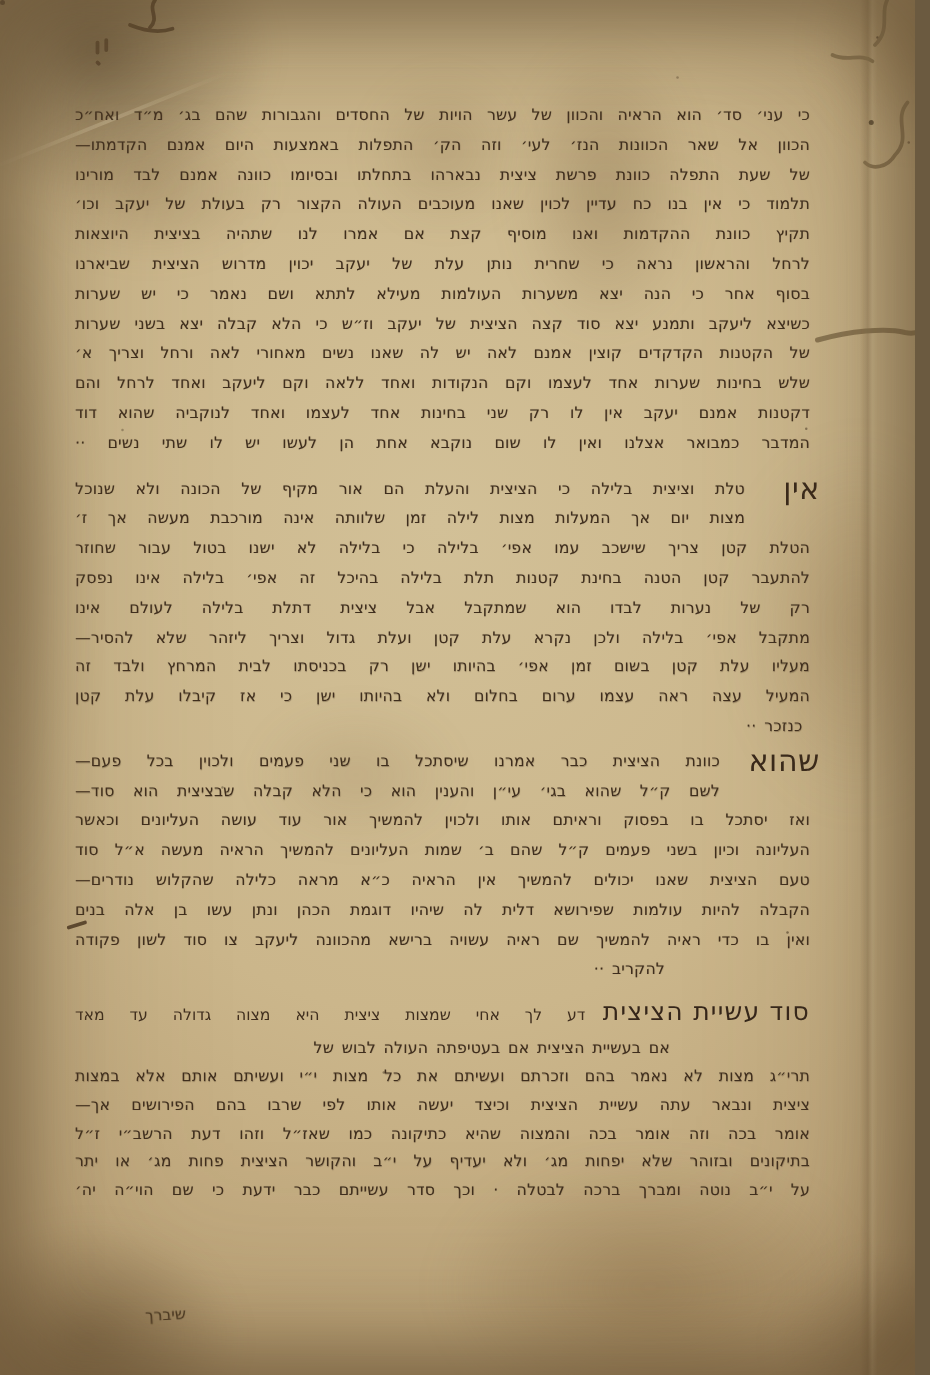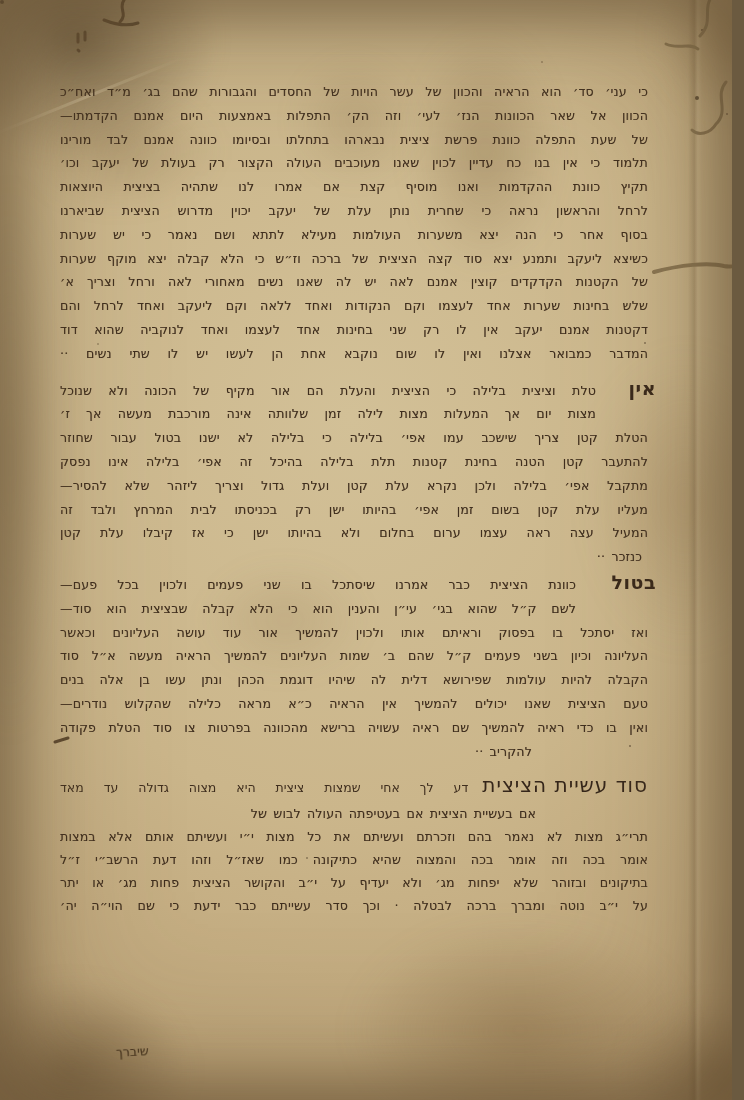--- a/index.html
+++ b/index.html
@@ -65,21 +65,21 @@
   .line{
     font-size:12.5px;line-height:23.8px;
     letter-spacing:.2px;word-spacing:2px;
     text-align:justify;text-align-last:justify;
     text-shadow:.3px .3px .6px rgba(62,45,29,.35);
   }
   .sod .line{line-height:22.8px;}
   .line.short{text-align:right;text-align-last:right;}
   .initial{
     position:absolute;right:-8px;top:-2px;
-    font-size:19px;font-weight:bold;color:#38281a;
+    font-size:24px;font-weight:normal;color:#38281a;
     letter-spacing:.5px;
   }
   .ein .indent{padding-right:52px;}
   .inyan .indent{padding-right:72px;}
   .ein .tail{padding-right:6px;}
   .inyan .tail{padding-right:116px;text-align:right;}
   .sod .sub{padding-right:112px;}
   .heading-row{display:flex;align-items:baseline;direction:rtl;line-height:30px;}
   .heading{font-size:20px;font-weight:normal;color:#35261a;letter-spacing:1px;white-space:nowrap;}
   .heading-rest{flex:1;margin-right:14px;font-size:12.5px;text-align:justify;text-align-last:justify;word-spacing:2px;}
@@ -137,55 +137,57 @@
 
   <div class="text-column" id="text-column">
       <div class="block intro">
         <div class="line">כי עני׳ סד׳ הוא הראיה והכוון של עשר הויות של החסדים והגבורות שהם בג׳ מ״ד ואח״כ</div>
         <div class="line">הכוון אל שאר הכוונות הנז׳ לעי׳ וזה הק׳ התפלות באמצעות היום אמנם הקדמתו—</div>
         <div class="line">של שעת התפלה כוונת פרשת ציצית נבארהו בתחלתו ובסיומו כוונה אמנם לבד מורינו</div>
         <div class="line">תלמוד כי אין בנו כח עדיין לכוין שאנו מעוכבים העולה הקצור רק בעולת של יעקב וכו׳</div>
         <div class="line">תקיץ כוונת ההקדמות ואנו מוסיף קצת אם אמרו לנו שתהיה בציצית היוצאות</div>
         <div class="line">לרחל והראשון נראה כי שחרית נותן עלת של יעקב יכוין מדרוש הציצית שביארנו</div>
         <div class="line">בסוף אחר כי הנה יצא משערות העולמות מעילא לתתא ושם נאמר כי יש שערות</div>
-        <div class="line">כשיצא ליעקב ותמנע יצא סוד קצה הציצית של ברכה וז״ש כי הלא קבלה יצא מוקף שערות</div>
+        <div class="line">כשיצא ליעקב ותמנע יצא סוד קצה הציצית של יעקב וז״ש כי הלא קבלה יצא בשני שערות</div>
         <div class="line">של הקטנות הקדקדים קוצין אמנם לאה יש לה שאנו נשים מאחורי לאה ורחל וצריך א׳</div>
         <div class="line">שלש בחינות שערות אחד לעצמו וקם הנקודות ואחד ללאה וקם ליעקב ואחד לרחל והם</div>
         <div class="line">דקטנות אמנם יעקב אין לו רק שני בחינות אחד לעצמו ואחד לנוקביה שהוא דוד</div>
         <div class="line">המדבר כמבואר אצלנו ואין לו שום נוקבא אחת הן לעשו יש לו שתי נשים ··</div>
       </div>
       <div class="block ein">
         <span class="initial">אין</span>
         <div class="line indent">טלת וציצית בלילה כי הציצית והעלת הם אור מקיף של הכונה ולא שנוכל</div>
         <div class="line indent">מצות יום אך המעלות מצות לילה זמן שלוותה אינה מורכבת מעשה אך ז׳</div>
         <div class="line">הטלת קטן צריך שישכב עמו אפי׳ בלילה כי בלילה לא ישנו בטול עבור שחוזר</div>
         <div class="line">להתעבר קטן הטנה בחינת קטנות תלת בלילה בהיכל זה אפי׳ בלילה אינו נפסק</div>
+        <div class="line">רק של נערות לבדו הוא שמתקבל אבל ציצית דתלת בלילה לעולם אינו</div>
         <div class="line">מתקבל אפי׳ בלילה ולכן נקרא עלת קטן ועלת גדול וצריך ליזהר שלא להסיר—</div>
         <div class="line">מעליו עלת קטן בשום זמן אפי׳ בהיותו ישן רק בכניסתו לבית המרחץ ולבד זה</div>
         <div class="line">המעיל עצה ראה עצמו ערום בחלום ולא בהיותו ישן כי אז קיבלו עלת קטן</div>
         <div class="line short tail">כנזכר ··</div>
       </div>
       <div class="block inyan">
-        <span class="initial">בטול</span>
+        <span class="initial">שהוא</span>
         <div class="line indent">כוונת הציצית כבר אמרנו שיסתכל בו שני פעמים ולכוין בכל פעם—</div>
         <div class="line indent">לשם ק״ל שהוא בגי׳ עי״ן והענין הוא כי הלא קבלה שבציצית הוא סוד—</div>
         <div class="line">ואז יסתכל בו בפסוק וראיתם אותו ולכוין להמשיך אור עוד עושה העליונים וכאשר</div>
         <div class="line">העליונה וכיון בשני פעמים ק״ל שהם ב׳ שמות העליונים להמשיך הראיה מעשה א״ל סוד</div>
+        <div class="line">טעם הציצית שאנו יכולים להמשיך אין הראיה כ״א מראה כלילה שהקלוש נודרים—</div>
         <div class="line">הקבלה להיות עולמות שפירושא דלית לה שיהיו דוגמת הכהן ונתן עשו בן אלה בנים</div>
-        <div class="line">טעם הציצית שאנו יכולים להמשיך אין הראיה כ״א מראה כלילה שהקלוש נודרים—</div>
-        <div class="line">ואין בו כדי ראיה להמשיך שם ראיה עשויה ברישא מהכוונה בפרטות צו סוד הטלת פקודה</div>
+        <div class="line">ואין בו כדי ראיה להמשיך שם ראיה עשויה ברישא מהכוונה ליעקב צו סוד לשון פקודה</div>
         <div class="line short tail">להקריב ··</div>
       </div>
       <div class="block sod">
         <div class="heading-row">
           <span class="heading">סוד עשיית הציצית</span>
           <span class="heading-rest">דע לך אחי שמצות ציצית היא מצוה גדולה עד מאד</span>
         </div>
         <div class="line short sub">אם בעשיית הציצית אם בעטיפתה העולה לבוש של</div>
         <div class="line">תרי״ג מצות לא נאמר בהם וזכרתם ועשיתם את כל מצות י״י ועשיתם אותם אלא במצות</div>
+        <div class="line">ציצית ונבאר עתה עשיית הציצית וכיצד יעשה אותו לפי שרבו בהם הפירושים אך—</div>
         <div class="line">אומר בכה וזה אומר בכה והמצוה שהיא כתיקונה כמו שאז״ל וזהו דעת הרשב״י ז״ל</div>
         <div class="line">בתיקונים ובזוהר שלא יפחות מג׳ ולא יעדיף על י״ב והקושר הציצית פחות מג׳ או יתר</div>
         <div class="line">על י״ב נוטה ומברך ברכה לבטלה · וכך סדר עשייתם כבר ידעת כי שם הוי״ה יה׳</div>
       </div>
     </div>
 
   <div class="catchword">שיברך</div>
 
 </div>
 

